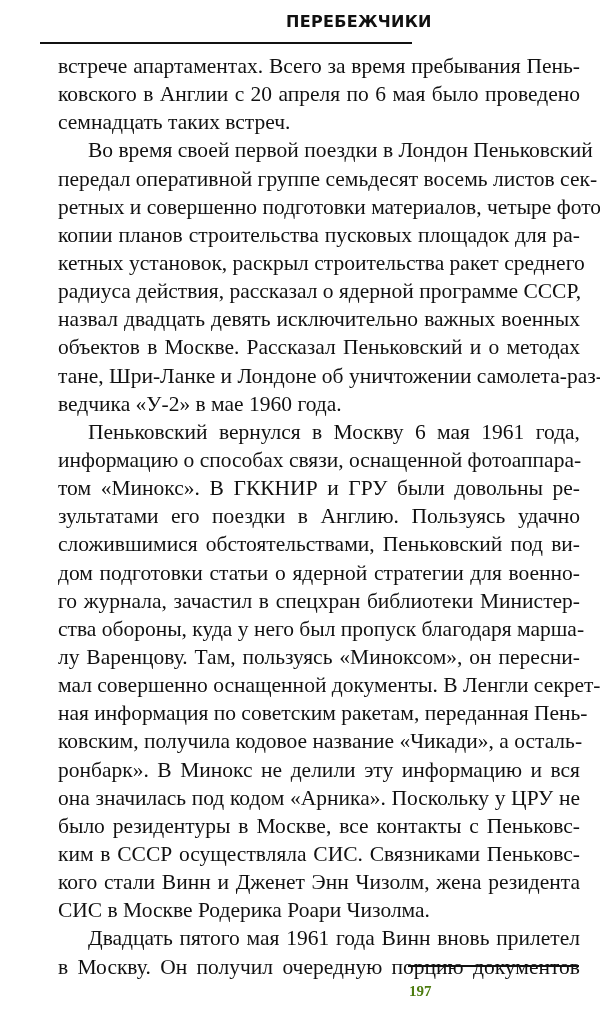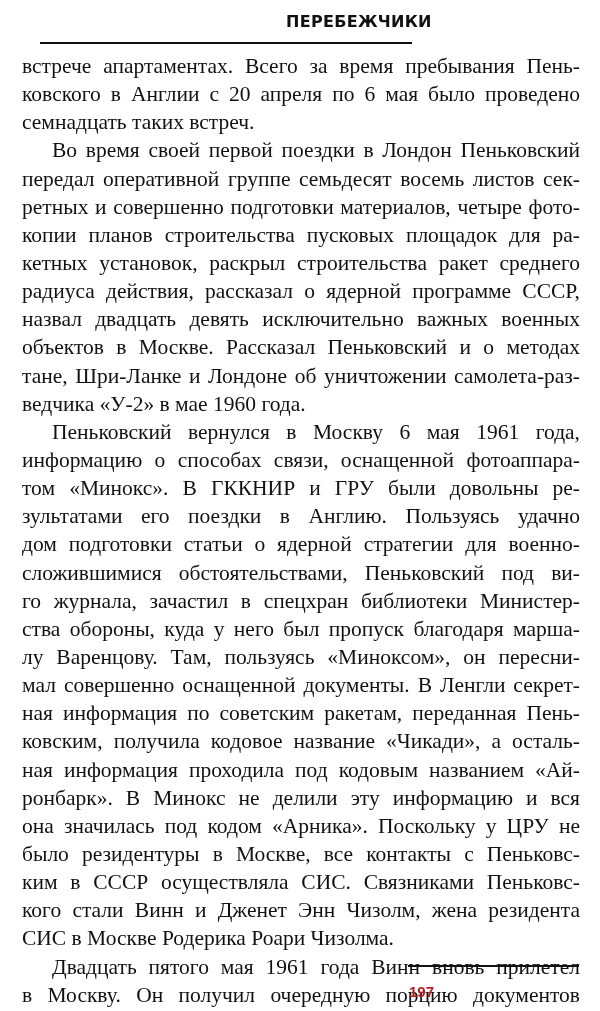--- a/index.html
+++ b/index.html
@@ -49,43 +49,44 @@
       line-height: 28.15px;
       color: #111;
       text-align: justify;
     }
     .line {
       display: block;
       white-space: nowrap;
       text-align: justify;
       text-align-last: justify;
       height: 28.15px;
+      margin-left: 36px;
     }
     .line.last {
       text-align-last: left;
     }
     .line.indent {
       padding-left: 30px;
     }
     .foot-rule {
       position: absolute;
       left: 408px;
       top: 965px;
       width: 171px;
       height: 2px;
       background: #111;
     }
     .page-number {
       position: absolute;
       left: 409px;
       top: 983px;
-      font-family: Liberation Sans, sans-serif;
+      font-family: Liberation Serif, serif;
       font-weight: bold;
       font-size: 15px;
-      color: #b91c1c;
+      color: #4d7c0f;
     }
   </style>
 </head>
 <body>
 
 <div class="running-head">
   <span>ПЕРЕБЕЖЧИКИ</span>
 </div>
 <div class="head-rule"></div>
 
@@ -105,29 +106,28 @@
       <span class="line">назвал двадцать девять исключительно важных военных</span>
       <span class="line">объектов в Москве. Рассказал Пеньковский и о методах</span>
       <span class="line">тане, Шри-Ланке и Лондоне об уничтожении самолета-раз-</span>
       <span class="line last">ведчика «У-2» в мае 1960 года.</span>
     </div>
     <div>
       <span class="line indent">Пеньковский вернулся в Москву 6 мая 1961 года,</span>
       <span class="line">информацию о способах связи, оснащенной фотоаппара-</span>
       <span class="line">том «Минокс». В ГККНИР и ГРУ были довольны ре-</span>
       <span class="line">зультатами его поездки в Англию. Пользуясь удачно</span>
+      <span class="line">сложившимися обстоятельствами, Пеньковский под ви-</span>
       <span class="line">дом подготовки статьи о ядерной стратегии для военно-</span>
-      <span class="line">сложившимися обстоятельствами, Пеньковский под ви-</span>
       <span class="line">го журнала, зачастил в спецхран библиотеки Министер-</span>
       <span class="line">ства обороны, куда у него был пропуск благодаря марша-</span>
       <span class="line">лу Варенцову. Там, пользуясь «Миноксом», он пересни-</span>
       <span class="line">мал совершенно оснащенной документы. В Ленгли секрет-</span>
       <span class="line">ная информация по советским ракетам, переданная Пень-</span>
       <span class="line">ковским, получила кодовое название «Чикади», а осталь-</span>
-      <span class="line">ная информация проходила под кодовым названием «Ай-</span>
       <span class="line">ронбарк». В Минокс не делили эту информацию и вся</span>
       <span class="line">она значилась под кодом «Арника». Поскольку у ЦРУ не</span>
       <span class="line">было резидентуры в Москве, все контакты с Пеньковс-</span>
       <span class="line">ким в СССР осуществляла СИС. Связниками Пеньковс-</span>
       <span class="line">кого стали Винн и Дженет Энн Чизолм, жена резидента</span>
       <span class="line last">СИС в Москве Родерика Роари Чизолма.</span>
     </div>
     <div>
       <span class="line indent">Двадцать пятого мая 1961 года Винн вновь прилетел</span>
       <span class="line">в Москву. Он получил очередную порцию документов</span>

